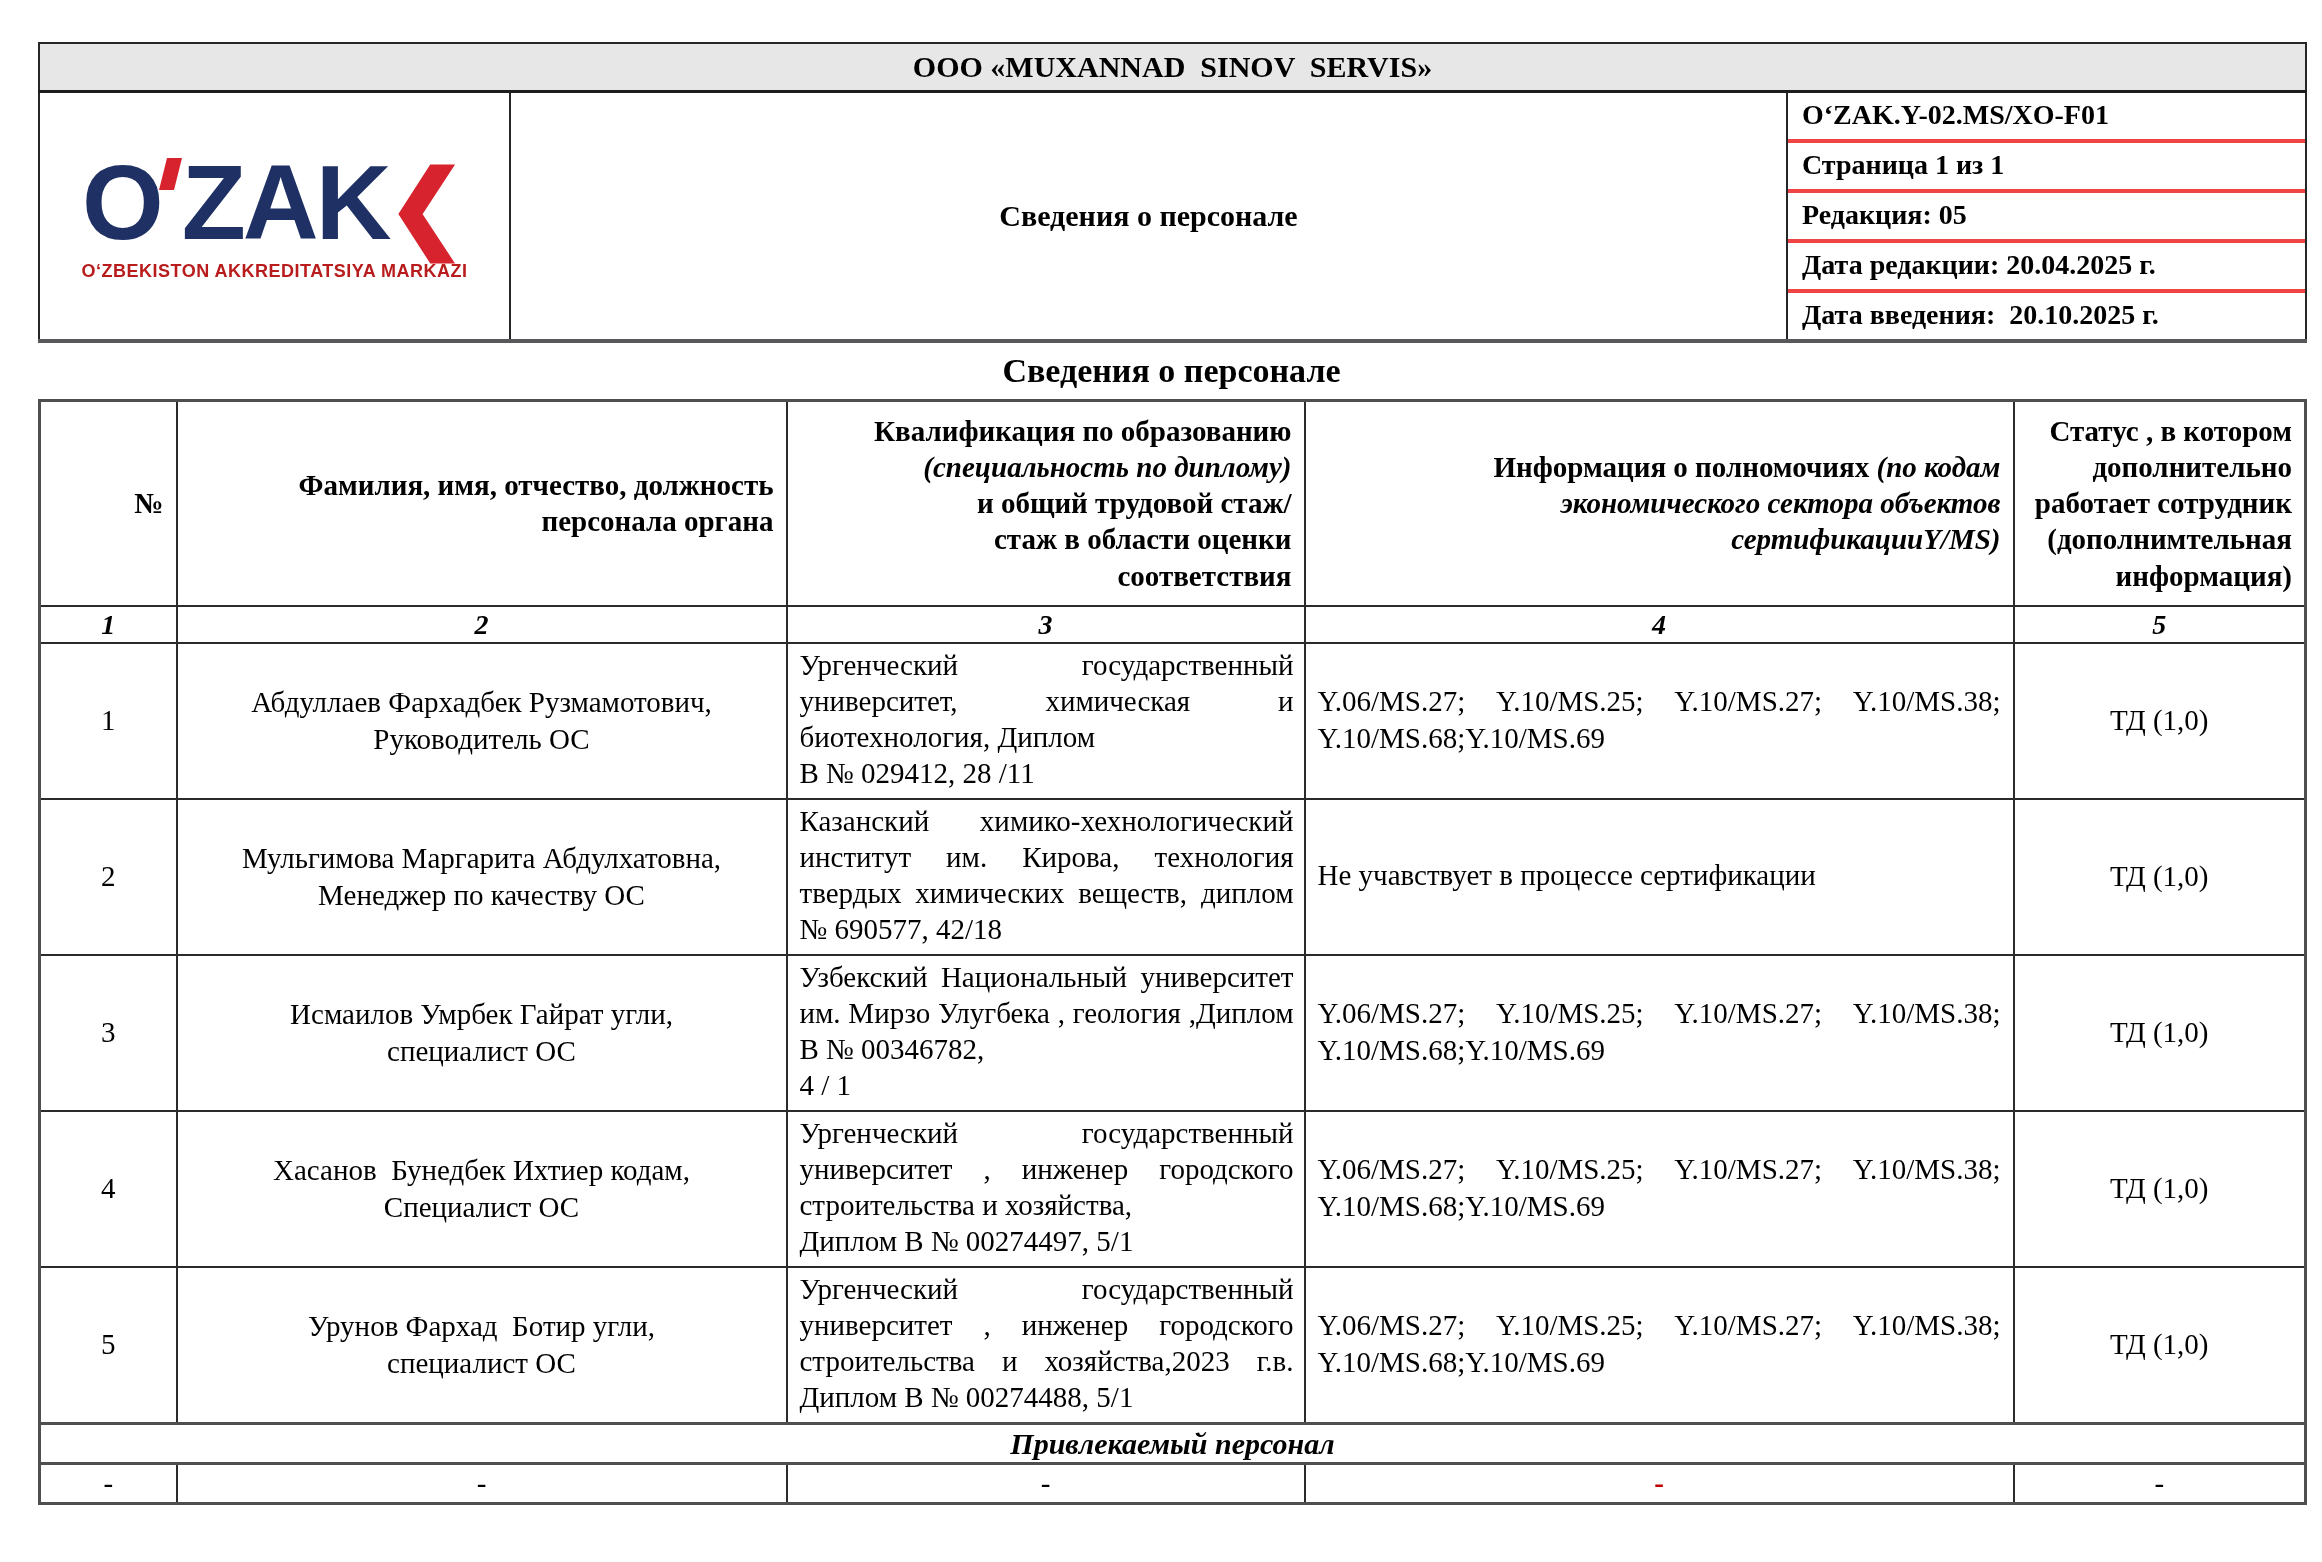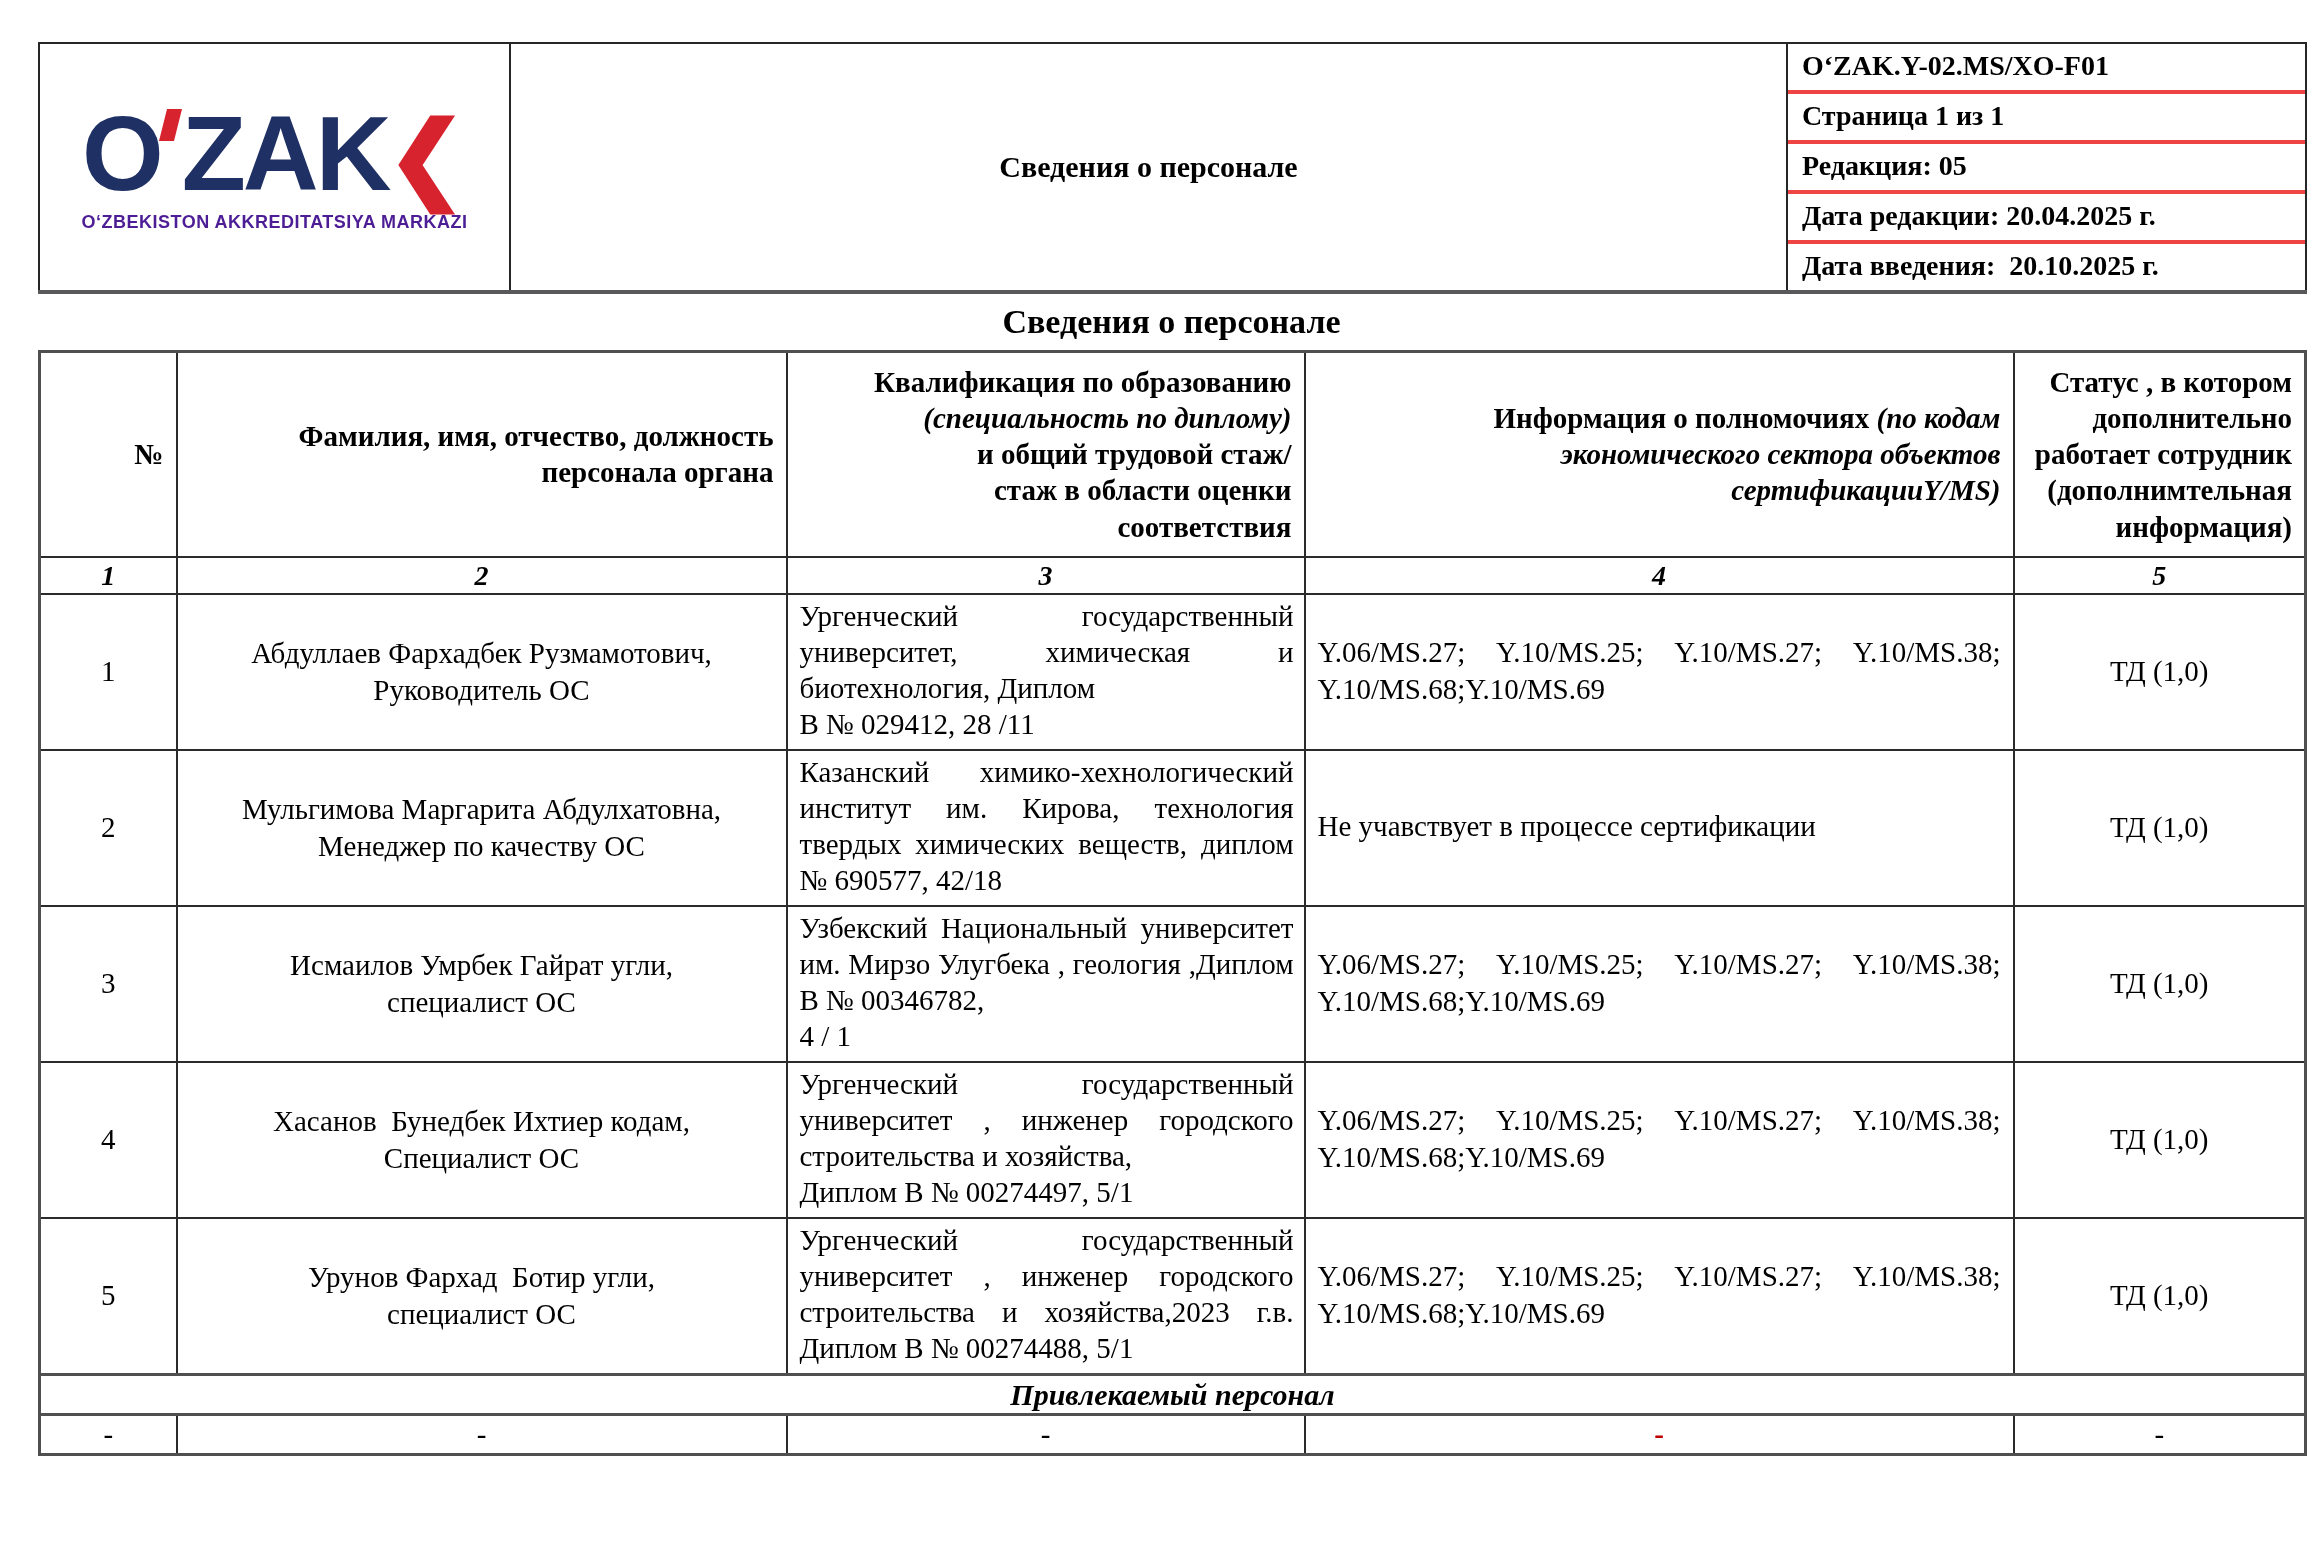--- a/index.html
+++ b/index.html
@@ -15,21 +15,21 @@
                   font-size:30px;white-space:pre;border-bottom:3px solid #1d1d1d;}
   .head-body-row td{height:229px;}
   .logo-cell{text-align:center;}
   .logo{display:inline-block;text-align:center;}
   .logo-word{display:inline-block;line-height:1;font-family:"Liberation Sans",sans-serif;
              font-weight:800;font-size:105px;letter-spacing:-3px;color:#1f3064;white-space:nowrap;}
   .red-tick{display:inline-block;width:15px;height:32px;background:#d7232e;
             transform:skewX(-14deg);margin:8px 4px 0 2px;vertical-align:top;}
   .chevron{color:#d7232e;font-weight:900;font-size:96px;margin-left:-2px;letter-spacing:0;}
   .logo-tagline{margin-top:6px;font-family:"Liberation Sans",sans-serif;font-weight:bold;
-                font-size:18px;letter-spacing:0.5px;color:#4c1d95;white-space:nowrap;}
+                font-size:18px;letter-spacing:0.5px;color:#b91c1c;white-space:nowrap;}
   .head-mid{text-align:center;font-weight:bold;font-size:30px;}
   .info-cell{padding:0;vertical-align:top;}
   .info-row{font-size:28px;font-weight:bold;height:46px;line-height:44px;padding-left:14px;
             border-bottom:4px solid #ef4444;white-space:pre;overflow:hidden;}
   .info-row.last{border-bottom:none;}
 
   
   .main-title{text-align:center;font-weight:bold;font-size:34px;padding:9px 0 9px;}
 
   
@@ -64,20 +64,23 @@
 <div class="page">
   <div class="content">
 
     <table class="head-table">
       <colgroup>
           <col style="width:471px">
           <col style="width:1277px">
           <col style="width:519px">
         </colgroup>
       <tbody>
+          <tr class="company-row">
+        <td colspan="3">ООО «MUXANNAD  SINOV  SERVIS»</td>
+      </tr>
       <tr class="head-body-row">
         <td class="logo-cell">
           <div class="logo">
             <div class="logo-word"><span>O</span><span class="red-tick"></span><span>ZAK</span><span class="chevron">❮</span></div>
             <div class="logo-tagline">O‘ZBEKISTON AKKREDITATSIYA MARKAZI</div>
           </div>
         </td>
         <td class="head-mid">Сведения о персонале</td>
         <td class="info-cell">
           <div class="info-row">O‘ZAK.Y-02.MS/XO-F01</div>

